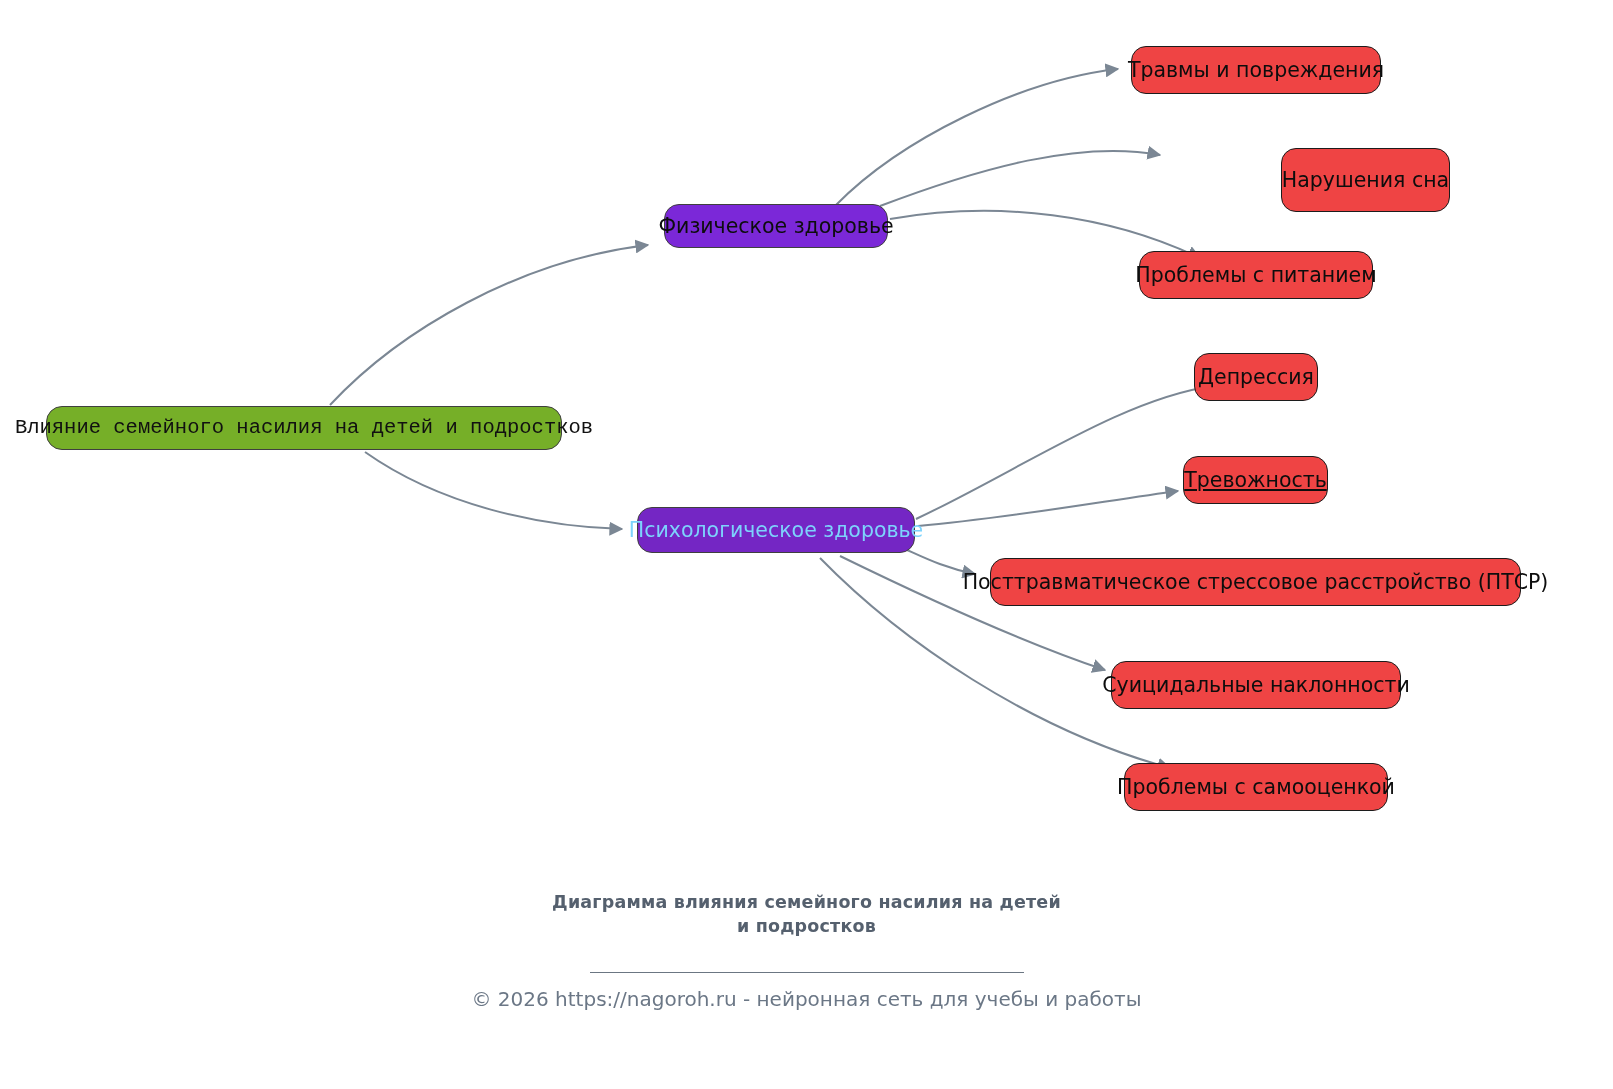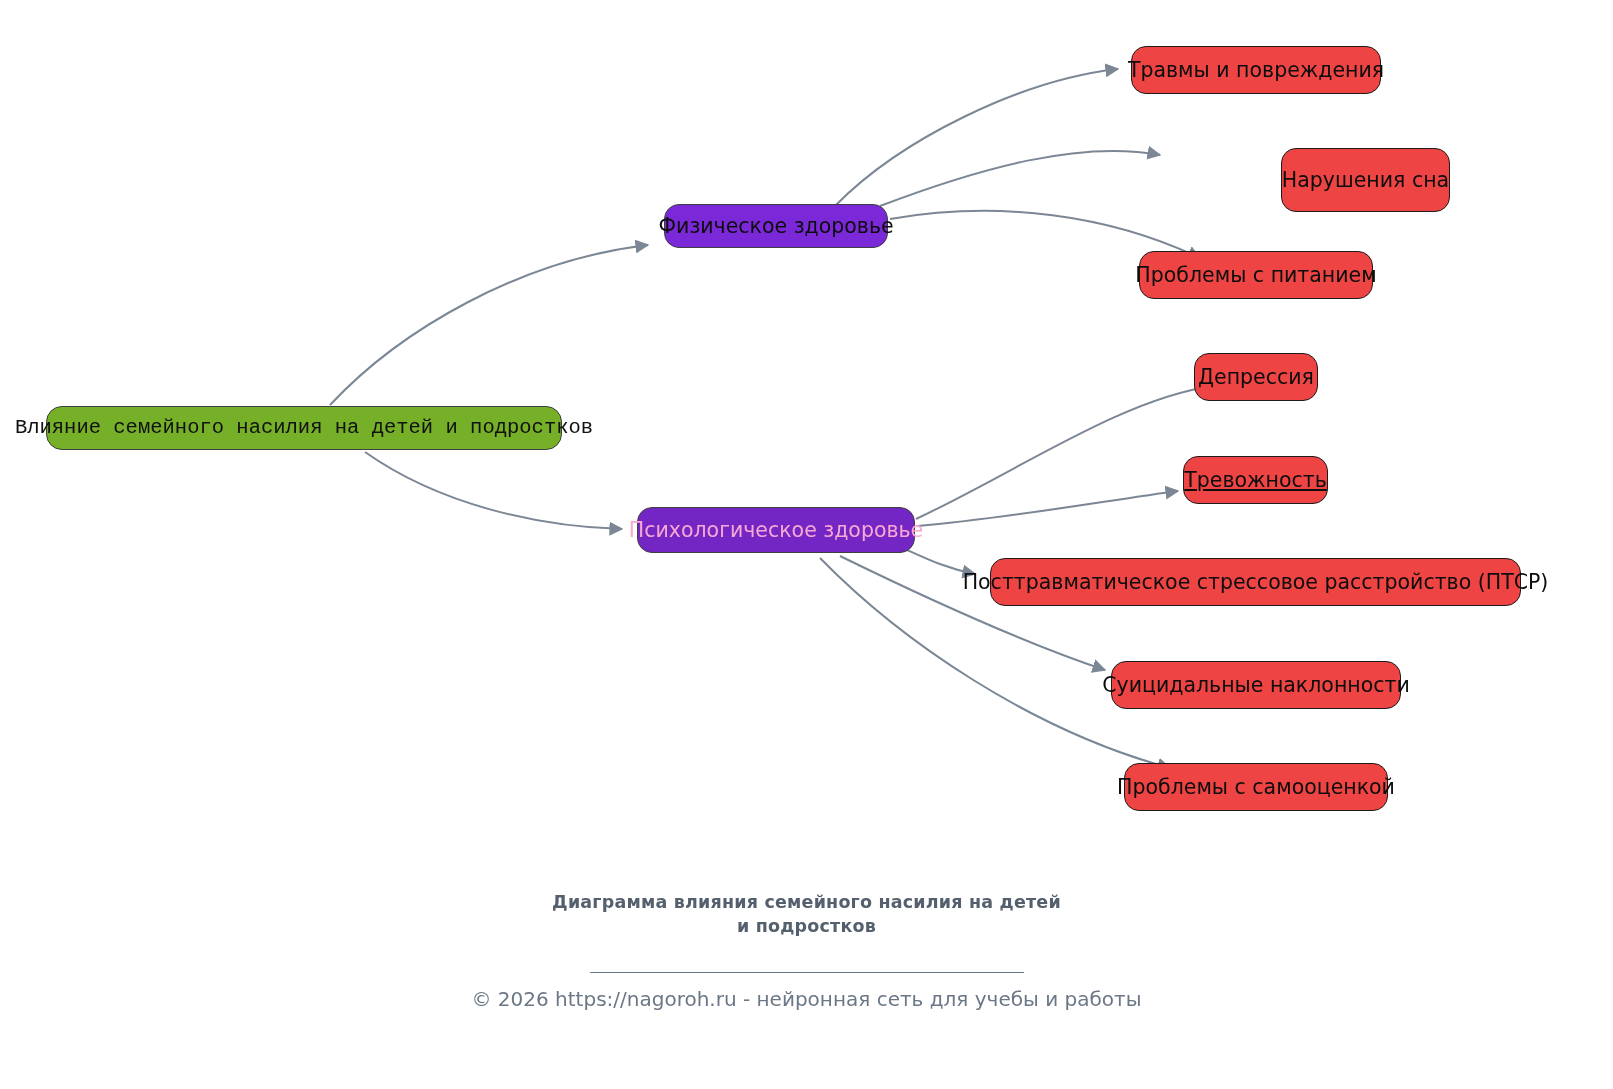--- a/index.html
+++ b/index.html
@@ -47,21 +47,21 @@
     background: #7B28D8;
     border: 1.6px solid #3f3f3f;
     color: #0d0d0d;
     font-size: 20.5px;
     border-radius: 15px;
     padding: 0 2px;
   }
   .node-branch-b {
     background: #7426C4;
     border: 1.6px solid #3f3f3f;
-    color: #f9a8d4;
+    color: #7dd3fc;
     font-size: 20.5px;
     border-radius: 15px;
     padding: 0 20px;
   }
   .node-leaf {
     background: #ef4444;
     border: 1.7px solid #1c1c1c;
     color: #0d0d0d;
     font-size: 20.5px;
     border-radius: 15px;

